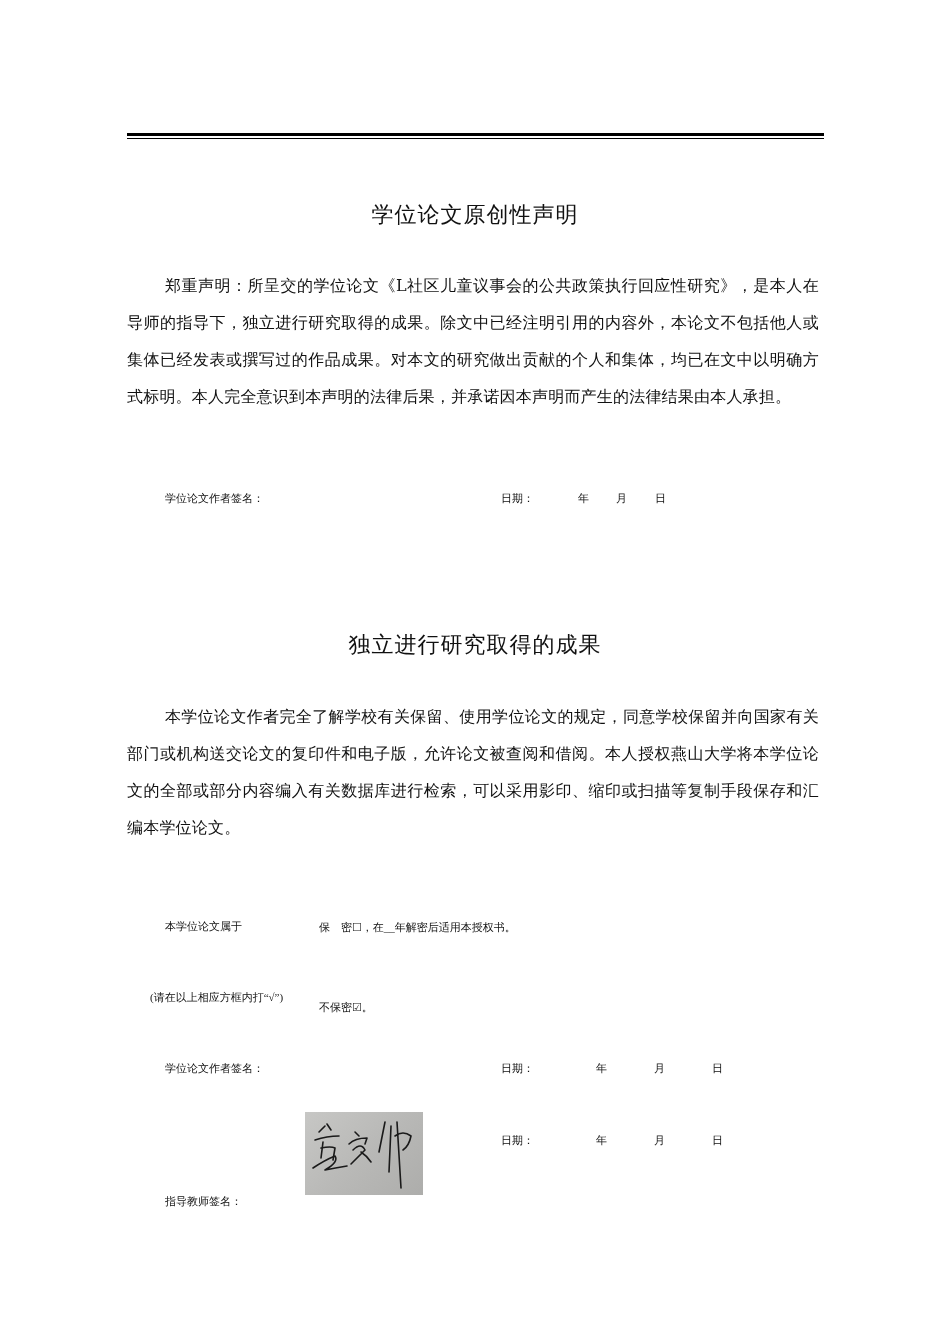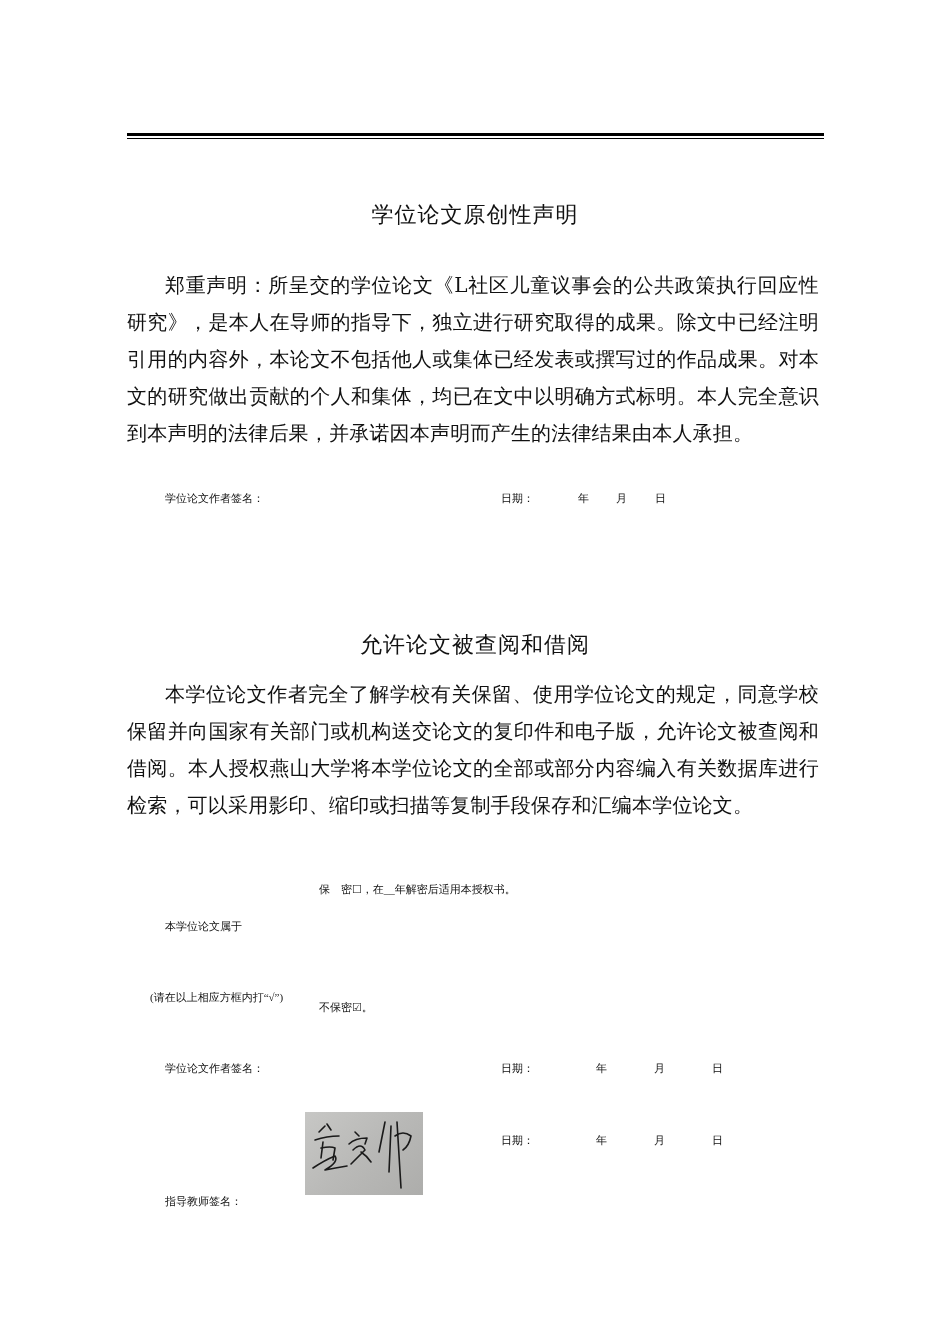--- a/index.html
+++ b/index.html
@@ -2,45 +2,45 @@
 <html><head>
 <meta charset="utf-8">
 <style>
   html, body { margin: 0; padding: 0; background: #ffffff; }
   body { width: 950px; height: 1344px; position: relative; overflow: hidden;
          font-family: "DejaVu Serif", "Liberation Serif", serif; color: #111; }
   .rule-thick { position: absolute; left: 127px; width: 697px; top: 133px; height: 3px; background: #000; }
   .rule-thin  { position: absolute; left: 127px; width: 697px; top: 138px; height: 1px; background: #000; }
   .title { position: absolute; left: 0; width: 950px; text-align: center;
            font-family: "DejaVu Sans", "Liberation Sans", sans-serif; font-size: 22px; letter-spacing: 1px; }
-  .para { position: absolute; left: 127px; width: 692px; font-size: 20px; line-height: 37px;
+  .para { position: absolute; left: 127px; width: 692px; font-size: 16px; line-height: 37px;
           text-indent: 38px; text-align: justify; text-align-last: left; letter-spacing: 0.2px; }
   .line { position: absolute; font-size: 11px; white-space: pre; font-family: Liberation Serif, serif; }
   .sig-img { position: absolute; left: 305px; top: 1112px; width: 118px; height: 83px;
              background: linear-gradient(135deg, #c7c7c5 0%, #b9b9b7 50%, #adadab 100%); }
 </style>
 </head>
 <body>
 
 <div class="rule-thick"></div>
 <div class="rule-thin"></div>
 
 <div class="title" style="top:200px;">学位论文原创性声明</div>
 <div class="para" style="top:267px;">郑重声明：所呈交的学位论文《L社区儿童议事会的公共政策执行回应性研究》，是本人在导师的指导下，独立进行研究取得的成果。除文中已经注明引用的内容外，本论文不包括他人或集体已经发表或撰写过的作品成果。对本文的研究做出贡献的个人和集体，均已在文中以明确方式标明。本人完全意识到本声明的法律后果，并承诺因本声明而产生的法律结果由本人承担。</div>
 
 <div class="line" style="left:165px; top:491px;">学位论文作者签名：</div>
 <div class="line" style="left:501px; top:491px;">日期：</div>
 <div class="line" style="left:578px; top:491px;">年</div>
 <div class="line" style="left:616px; top:491px;">月</div>
 <div class="line" style="left:655px; top:491px;">日</div>
 
-<div class="title" style="top:630px;">允许论文被查阅和借阅</div>
-<div class="para" style="top:676px;">本学位论文作者完全了解学校有关保留、使用学位论文的规定，同意学校保留并向国家有关部门或机构送交论文的复印件和电子版，允许论文被查阅和借阅。本人授权燕山大学将本学位论文的全部或部分内容编入有关数据库进行检索，可以采用影印、缩印或扫描等复制手段保存和汇编本学位论文。</div>
+<div class="title" style="top:630px;">独立进行研究取得的成果</div>
+<div class="para" style="top:698px;">本学位论文作者完全了解学校有关保留、使用学位论文的规定，同意学校保留并向国家有关部门或机构送交论文的复印件和电子版，允许论文被查阅和借阅。本人授权燕山大学将本学位论文的全部或部分内容编入有关数据库进行检索，可以采用影印、缩印或扫描等复制手段保存和汇编本学位论文。</div>
 
-<div class="line" style="left:319px; top:882px;">保　密☐，在__年解密后适用本授权书。</div>
+<div class="line" style="left:319px; top:920px;">保　密☐，在__年解密后适用本授权书。</div>
 <div class="line" style="left:165px; top:919px;">本学位论文属于</div>
 <div class="line" style="left:319px; top:956px;margin-top:44px;">不保密☑。</div>
 <div class="line" style="left:150px; top:990px;">(请在以上相应方框内打“√”)</div>
 
 <div class="line" style="left:165px; top:1061px;">学位论文作者签名：</div>
 <div class="line" style="left:501px; top:1061px;">日期：</div>
 <div class="line" style="left:596px; top:1061px;">年</div>
 <div class="line" style="left:654px; top:1061px;">月</div>
 <div class="line" style="left:712px; top:1061px;">日</div>
 

